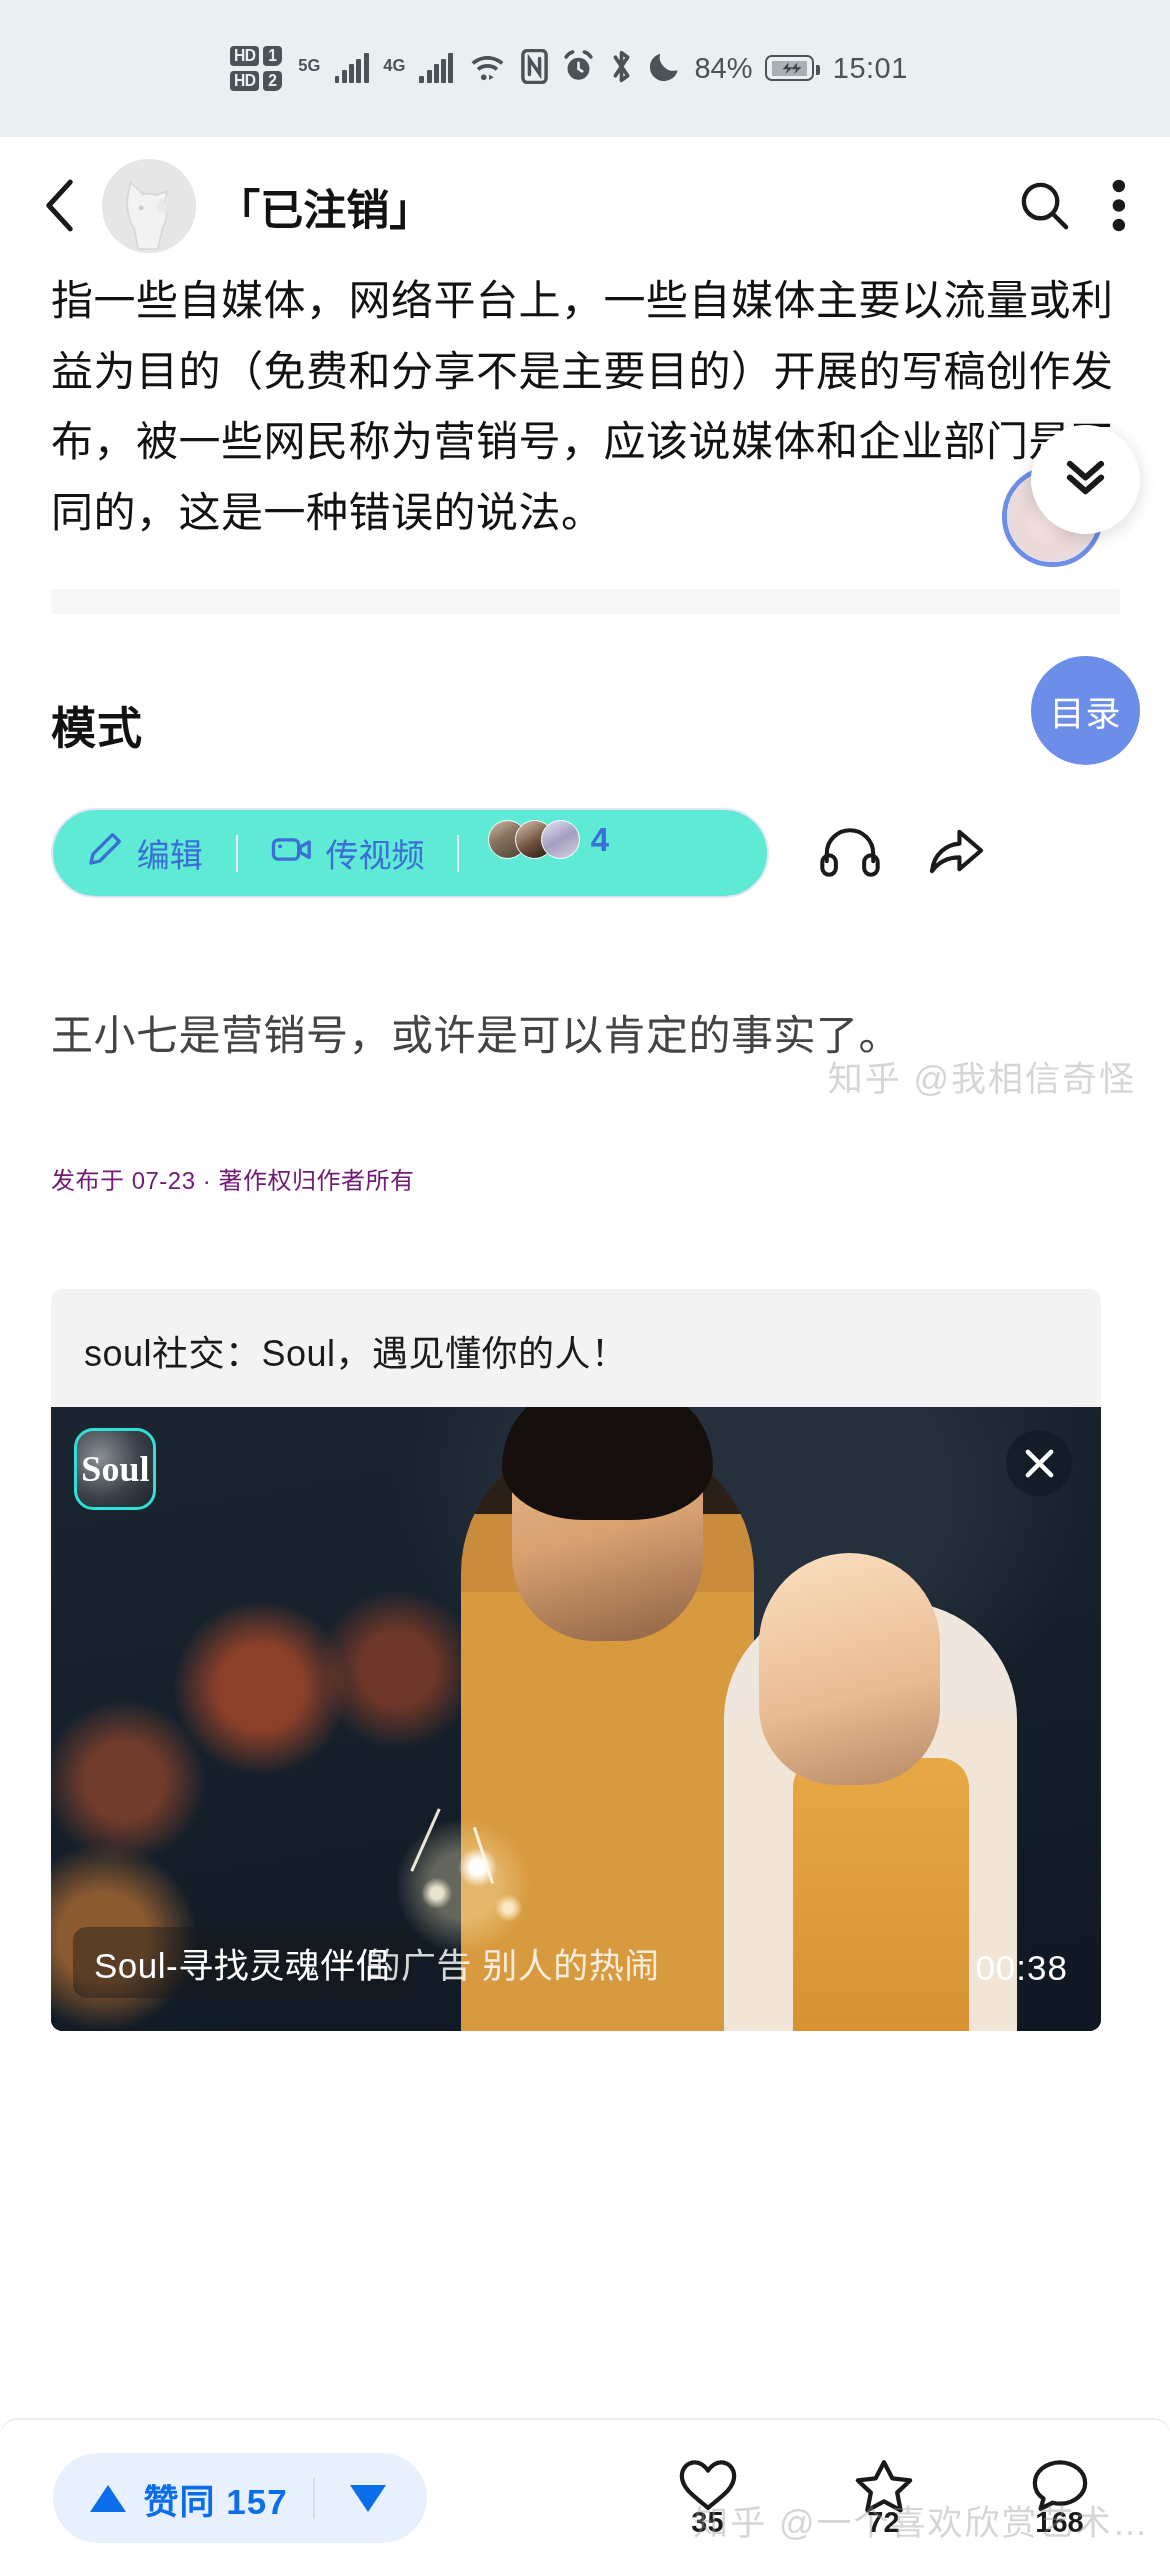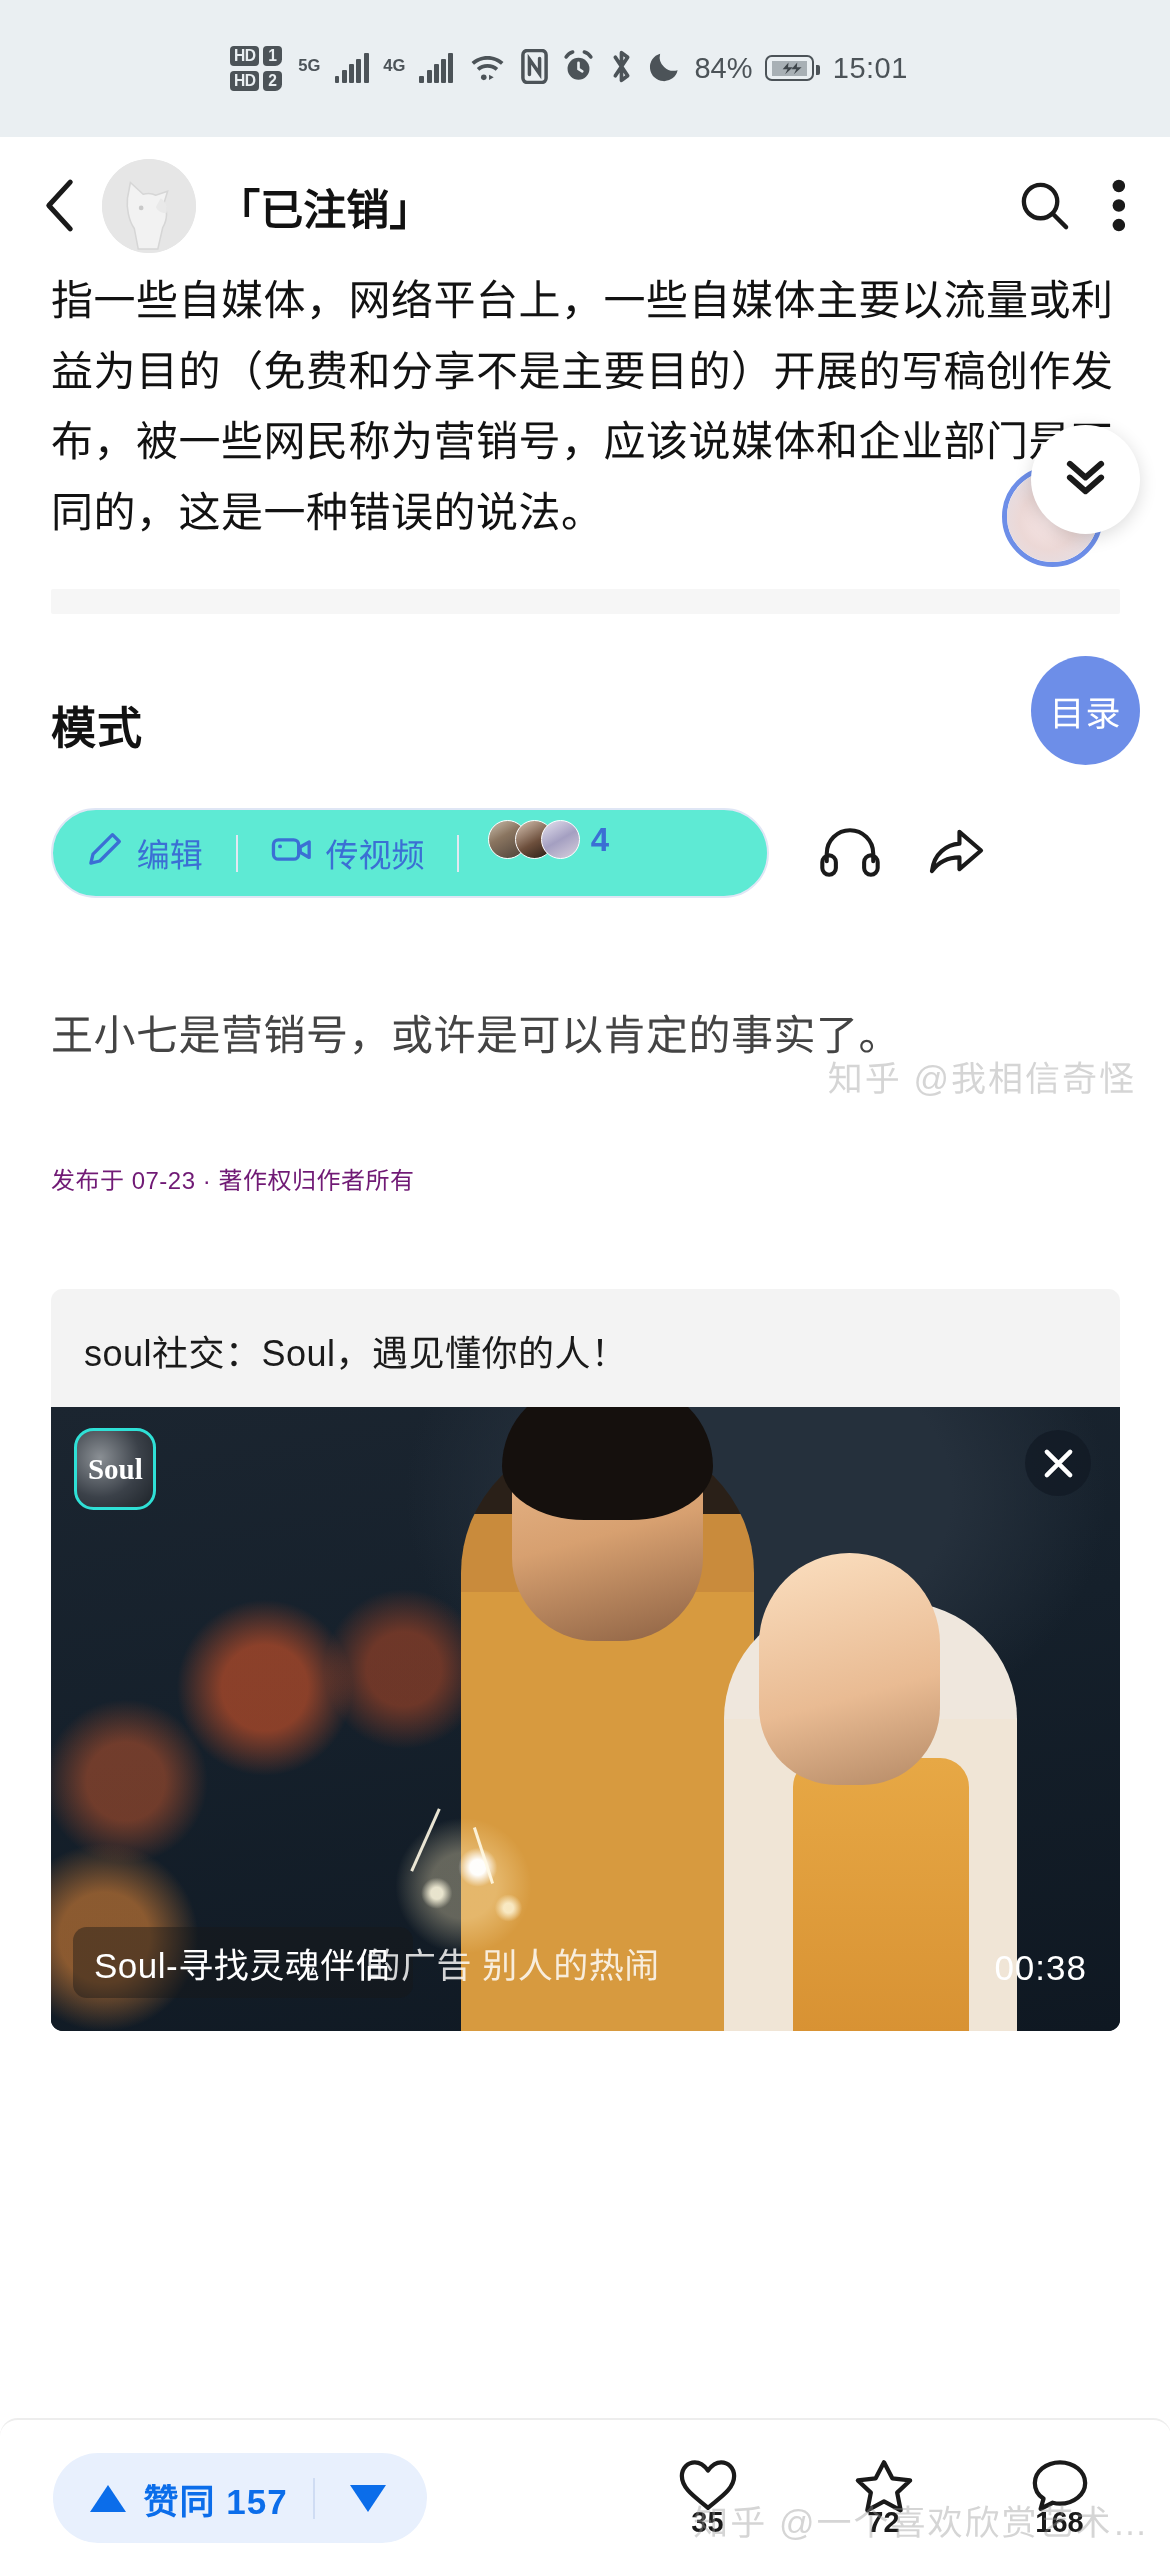--- a/index.html
+++ b/index.html
@@ -240,21 +240,21 @@
   }
   .pub-info {
     font-size: 24px;
     color: #701a75;
     margin-top: 88px;
     letter-spacing: 0.5px;
   }
 
   
   .ad-card {
-    margin: 93px 51px 0 51px;
+    margin: 93px 70px 0 51px;
     border-radius: 11.7px;
     overflow: hidden;
     background: #f3f3f3;
   }
   .ad-title {
     font-size: 36px;
     color: #1a1a1a;
     padding: 35px 33px 31px 33px;
     letter-spacing: 0.5px;
   }
@@ -336,21 +336,21 @@
   }
   .sparkler::before { left: 59px; top: 9.8px; width: 2.9px; height: 68px; transform: rotate(24deg); }
   .sparkler::after  { left: 117px; top: 29px; width: 2.9px; height: 59px; transform: rotate(-18deg); }
   .soul-logo {
     position: absolute; left: 23.4px; top: 21.5px;
     width: 82px; height: 82px;
     border-radius: 19.5px;
     border: 3.9px solid #2fe0d6;
     background: radial-gradient(circle at 30% 35%, #8a8f94 0%, #3b4149 55%, #1d2329 100%);
     display: flex; align-items: center; justify-content: center;
-    color: #fff; font-size: 29px; font-weight: bold;
+    color: #fff; font-size: 36px; font-weight: bold;
     font-family: "Liberation Serif", serif;
   }
   .vid-close {
     position: absolute; right: 29px; top: 23.4px;
     width: 66px; height: 66px;
     border-radius: 50%;
     background: rgba(18,26,36,0.75);
     display: flex; align-items: center; justify-content: center;
     cursor: pointer;
   }

